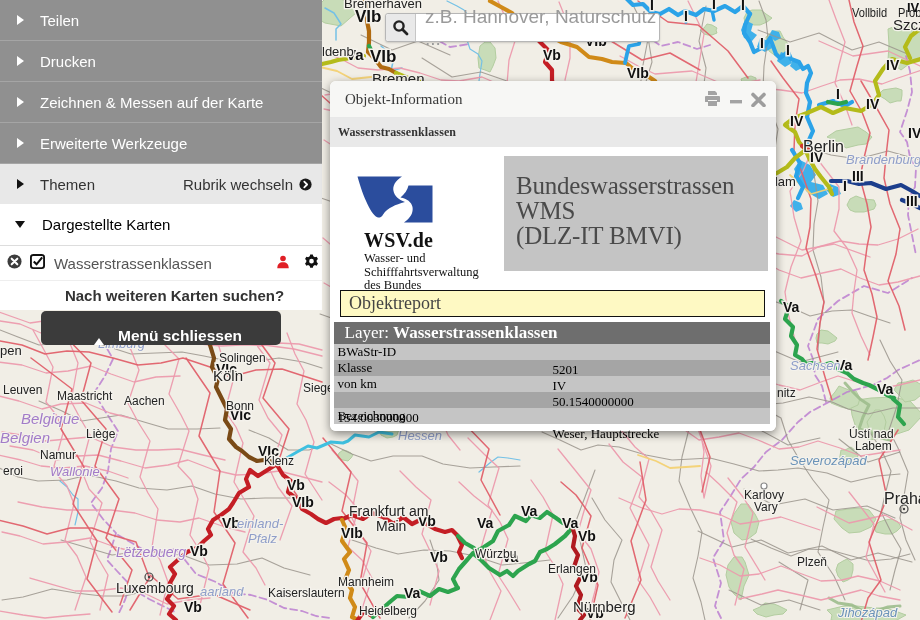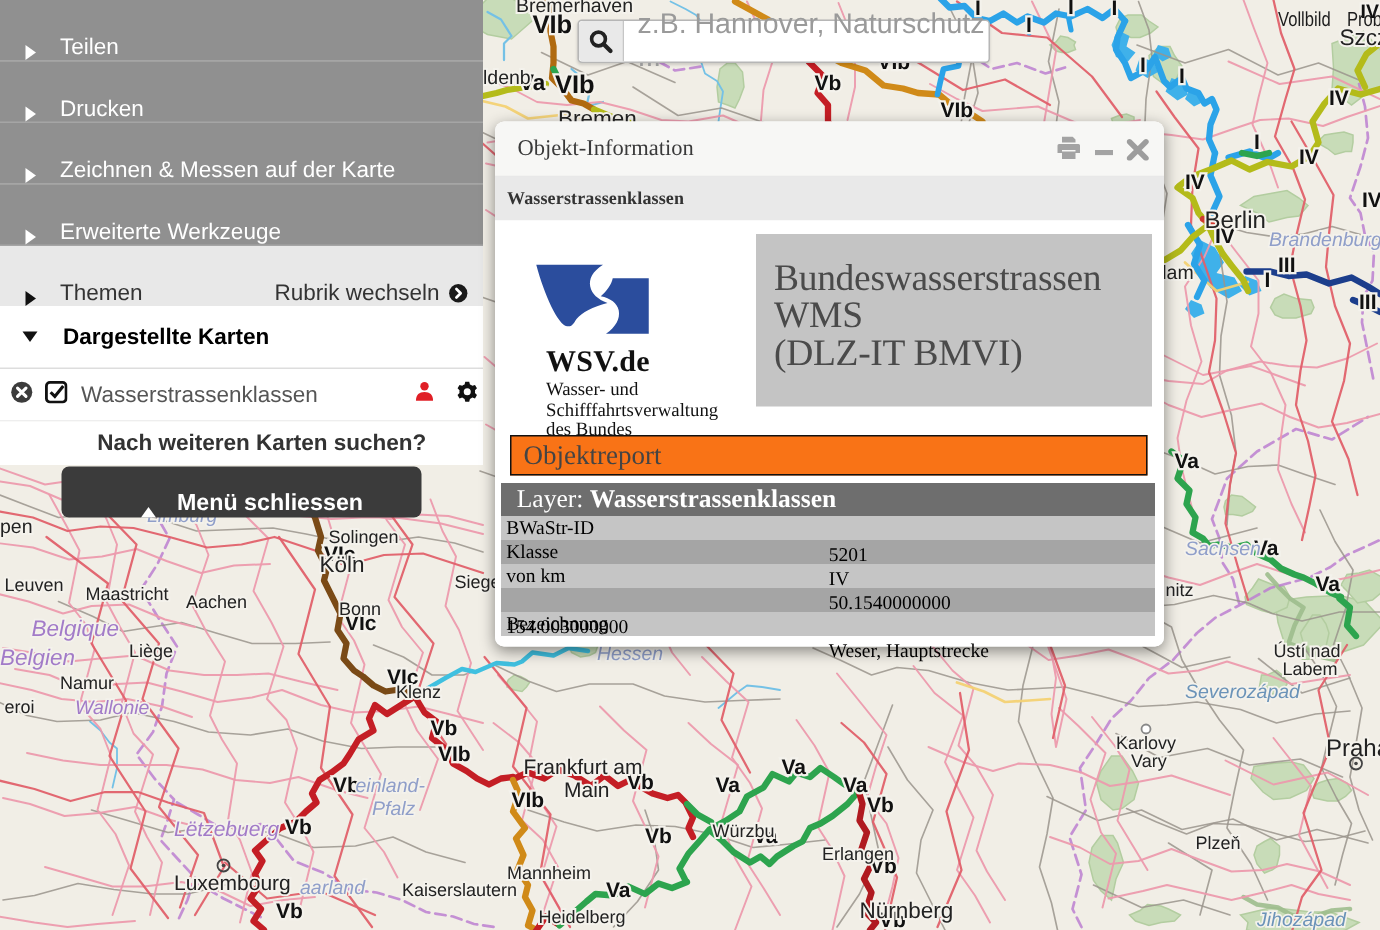--- a/index.html
+++ b/index.html
@@ -1,26 +1,26 @@
 <!DOCTYPE html>
 <html><head><meta charset="utf-8">
 <style>
 * { margin:0; padding:0; box-sizing:border-box; }
 html,body { width:920px; height:620px; overflow:hidden; font-family:"Liberation Sans", sans-serif; }
 #stage { position:relative; width:920px; height:620px; overflow:hidden; background:#f1eee6; }
 #map { position:absolute; left:0; top:0; }
 
 
 #menu { position:absolute; left:0; top:0; width:322px; z-index:20; }
-.mrow { height:41px; background:#909090; border-bottom:1px solid #a5a5a5; display:flex; align-items:flex-end; color:#fff; font-size:15px; }
+.mrow { height:41px; background:#909090; border-bottom:1px solid #a5a5a5; display:flex; align-items:center; color:#fff; font-size:15px; }
 .mrow .tri { width:0; height:0; border-left:7px solid #fff; border-top:5px solid transparent; border-bottom:5px solid transparent; margin-left:17px; margin-right:16px; }
 .mrow.light { background:#e8e8e8; color:#333; border-bottom:none; height:40px; }
 .mrow.light .tri { border-left-color:#111; }
 .rubrik { margin-left:auto; margin-right:10px; display:flex; align-items:center; gap:6px; font-size:15px; color:#333; }
-.dk { height:42px; background:#fff; border-bottom:1px solid #ddd; display:flex; align-items:center; font-weight:bold; font-size:15px; color:#000; }
+.dk { height:42px; background:#fff; border-bottom:1px solid #ddd; display:flex; align-items:center; font-weight:normal; font-size:15px; color:#000; }
 .dk .trid { width:0; height:0; border-top:7px solid #111; border-left:5px solid transparent; border-right:5px solid transparent; margin-left:15px; margin-right:17px; }
 .layerrow { height:35px; background:#fff; border-bottom:1px solid #eee; display:flex; align-items:center; font-size:15px; color:#555; }
 .layerrow svg { flex:none; }
 .searchmore { height:29px; background:#fff; display:flex; align-items:center; justify-content:center; font-weight:bold; font-size:15px; color:#333;padding-left:27px; }
 #closebtn { position:absolute; left:41px; top:311px; width:240px; height:34px; background:#3b3b3b; border-radius:5px; z-index:21;
   display:flex; align-items:flex-end; justify-content:center; padding-left:14px; color:#fff; font-weight:bold; font-size:15.5px; }
 #closebtn .triu { width:0; height:0; border-bottom:7px solid #fff; border-left:5.5px solid transparent; border-right:5.5px solid transparent; margin-right:14px; }
 
 
 #search { position:absolute; left:385px; top:13px; width:275px; height:29px; z-index:10; display:flex;
@@ -35,21 +35,21 @@
   border-radius:6px; box-shadow:0 3px 10px rgba(0,0,0,0.45);font-family:Liberation Serif, serif; }
 #dtitle { height:37px; background:#f7f7f5; border-bottom:1px solid #e8e8e8; border-radius:6px 6px 0 0; display:flex; align-items:center; }
 #dtitle .t { margin-left:15px; font-size:15px; color:#3a3a3a; }
 #dtitle .icons { margin-left:auto; margin-right:10px; display:flex; align-items:center; gap:9px; }
 #dsec { height:29px; background:#e9e9e9; display:flex; align-items:center; padding-left:8px; font-size:12px; font-weight:bold; color:#333; letter-spacing:0.1px; }
 #dbody { position:relative; height:284px; background:#fff; border-radius:0 0 6px 6px; }
 #logo { position:absolute; left:27px; top:29px; width:160px; }
 #logo .wsvde { font-size:20px; line-height:19px; font-weight:bold; color:#111; margin-top:4px; margin-left:7px; letter-spacing:0.2px; }
 #logo .sub { font-size:12.5px; color:#111; line-height:13.5px; margin-top:2px; margin-left:7px; }
 #graybox { position:absolute; left:174px; top:9px; width:264px; height:115px; background:#c4c4c4; padding:17px 0 0 12px; font-size:25px; color:#4a4a4a; line-height:25px; letter-spacing:-0.2px; }
-#objrep { position:absolute; left:10px; top:143px; width:425px; height:27px; border:1px solid #111; background:#f97316; display:flex; align-items:center; padding-left:8px; font-size:18px; color:#444; }
+#objrep { position:absolute; left:10px; top:143px; width:425px; height:27px; border:1px solid #111; background:#fef9c3; display:flex; align-items:center; padding-left:8px; font-size:18px; color:#444; }
 #dtable { position:absolute; left:3.5px; top:174.5px; width:436px; font-size:13px; color:#000; }
 #dtable .hdr { height:22.5px; background:#6e6e6e; color:#fff; font-size:17px; display:flex; align-items:center; padding-left:11px; }
 #dtable .row { height:16.1px; display:flex; align-items:center; }
 #dtable .row.a { background:#c5c5c5; }
 #dtable .row.b { background:#a5a5a5; }
 #dtable .lab { width:215px; padding-left:4px; }
 #dtable .val { padding-left:4px;margin-top:36px; }
 </style></head>
 <body>
 <div id="stage">

